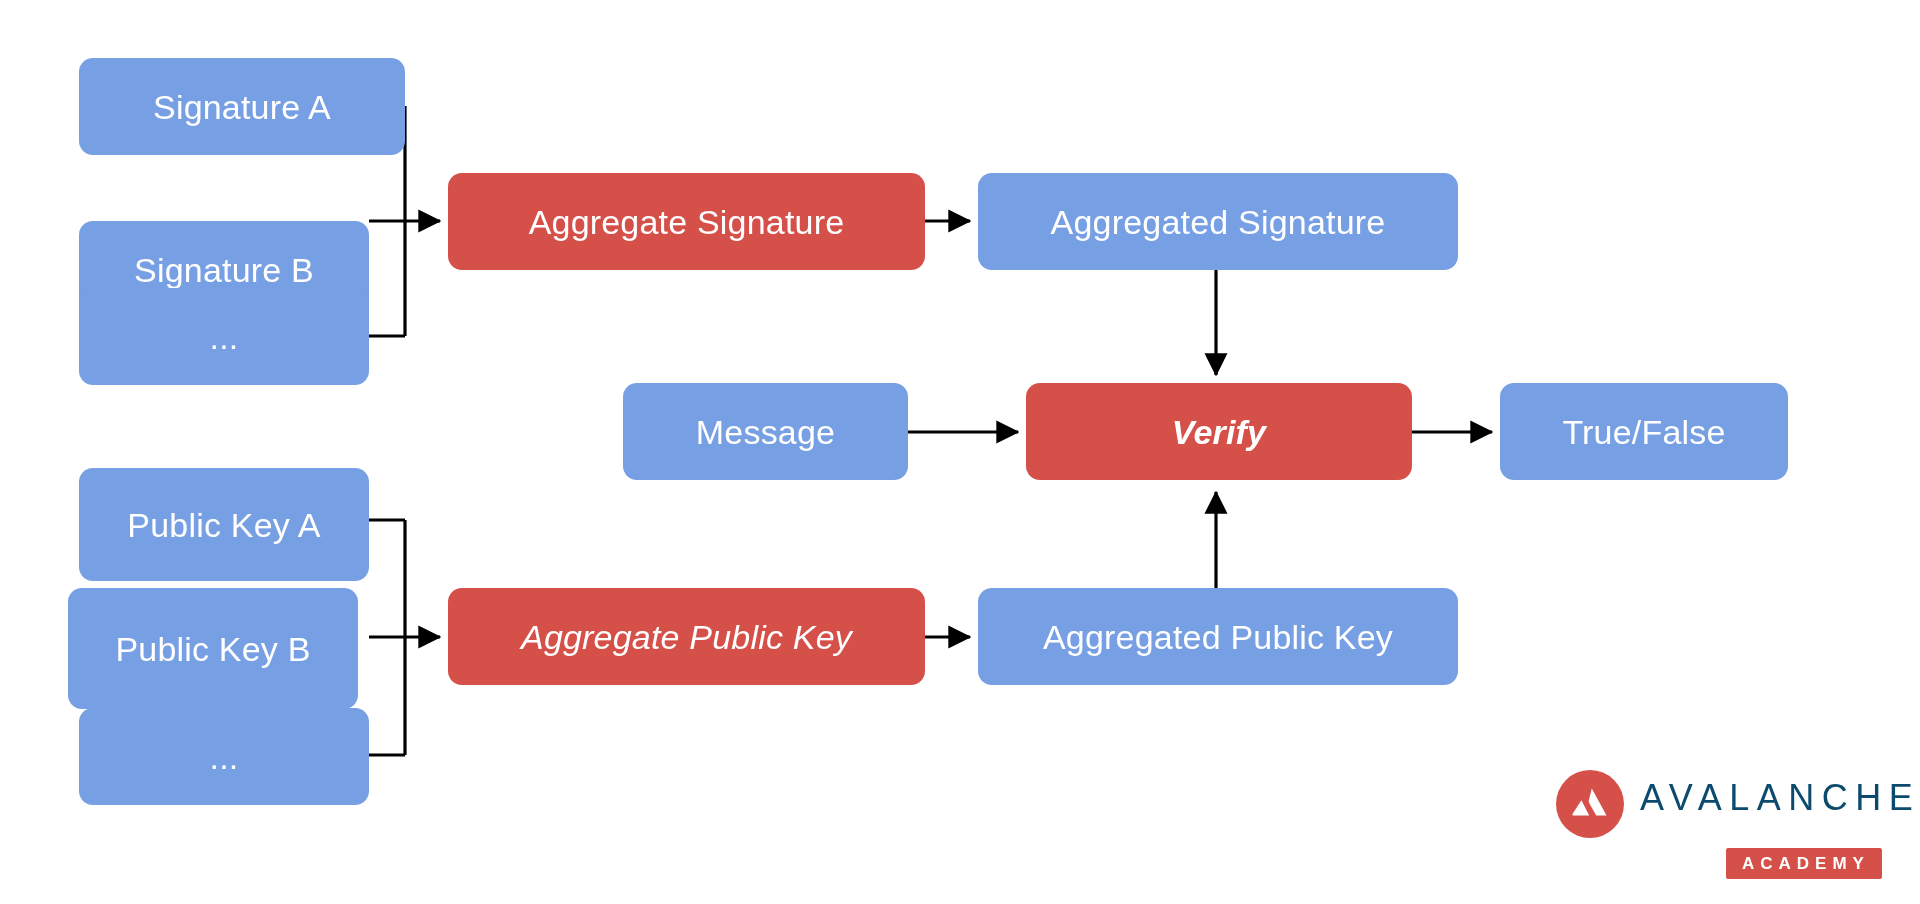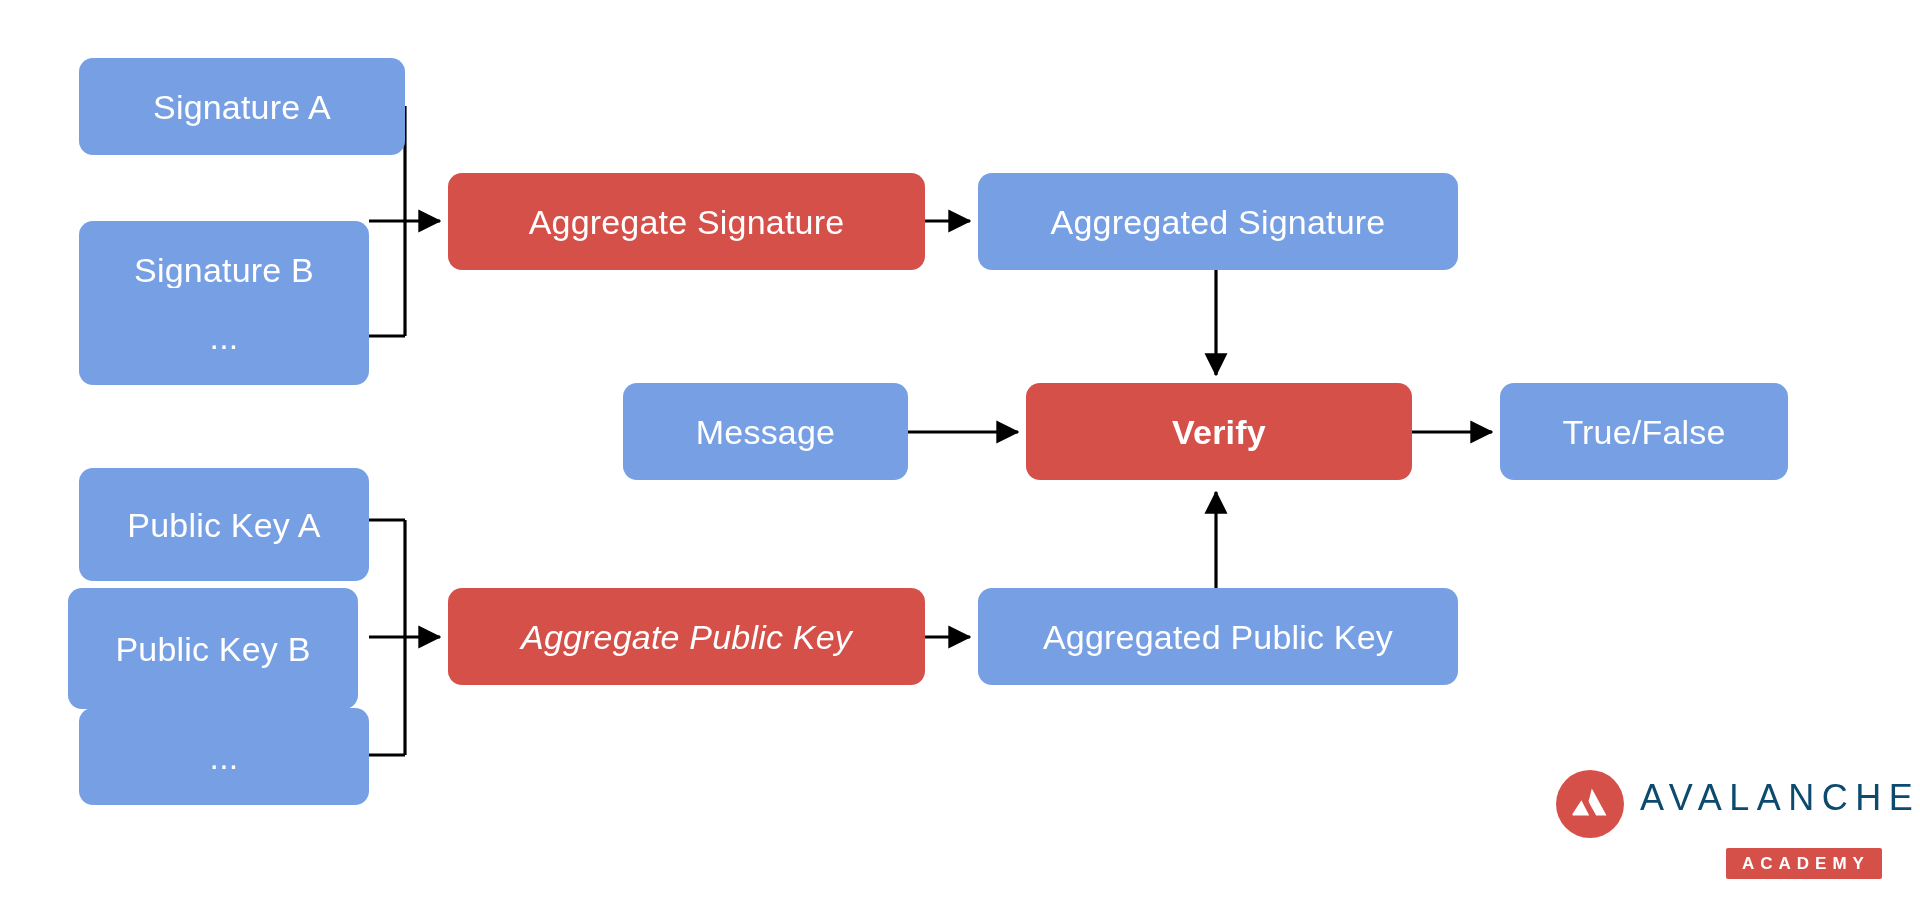--- a/index.html
+++ b/index.html
@@ -28,21 +28,21 @@
     font-weight: 400;
     line-height: 1;
     letter-spacing: 0.2px;
     text-align: center;
     box-sizing: border-box;
     padding: 0 10px;
     white-space: nowrap;
   }
   .node.blue  { background: #779fe3; }
   .node.red   { background: #d6504a; }
-  .node.bold  { font-weight: 700; }
+  .node.bold  { font-weight: 700; font-style: italic; }
 
   .edges {
     position: absolute;
     left: 0;
     top: 0;
     width: 1920px;
     height: 904px;
     pointer-events: none;
   }
 

